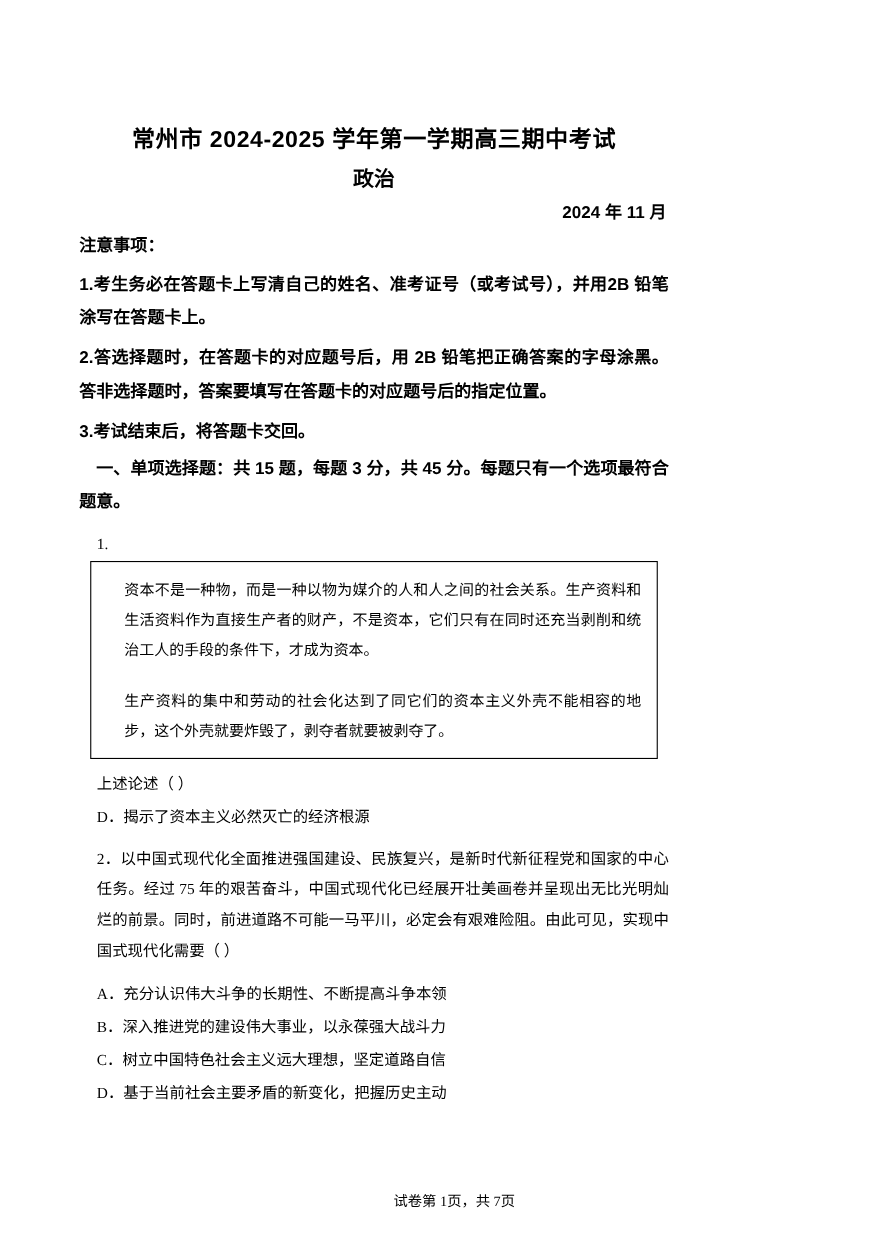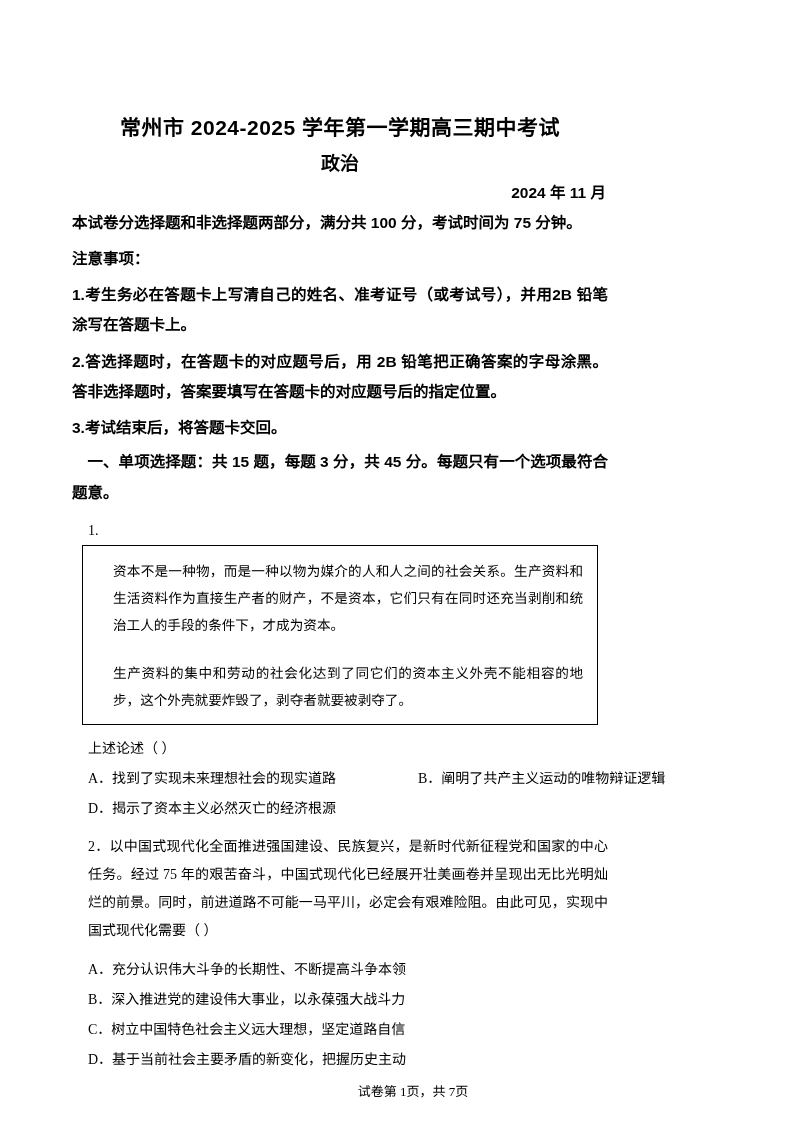--- a/index.html
+++ b/index.html
@@ -131,44 +131,39 @@
 </head>
 <body>
 
 <div class="page">
 
   <h1 class="doc-title">常州市 2024-2025 学年第一学期高三期中考试</h1>
   <h2 class="doc-subtitle">政治</h2>
 
   <p class="doc-date">2024 年 11 月</p>
 
-  <p class="para-bold">本试卷分选择题和非选择题两部分，满分共 100 分，考试时间为 75 分钟。</p>
 
   <p class="para-bold">注意事项：</p>
 
   <p class="para-bold">1.考生务必在答题卡上写清自己的姓名、准考证号（或考试号），并用2B 铅笔涂写在答题卡上。</p>
   <p class="para-bold">2.答选择题时，在答题卡的对应题号后，用 2B 铅笔把正确答案的字母涂黑。答非选择题时，答案要填写在答题卡的对应题号后的指定位置。</p>
   <p class="para-bold">3.考试结束后，将答题卡交回。</p>
 
   <p class="section-head">一、单项选择题：共 15 题，每题 3 分，共 45 分。每题只有一个选项最符合题意。</p>
 
   <p class="q-number">1.</p>
 
   <div class="quote-box">
     <p>资本不是一种物，而是一种以物为媒介的人和人之间的社会关系。生产资料和生活资料作为直接生产者的财产，不是资本，它们只有在同时还充当剥削和统治工人的手段的条件下，才成为资本。</p>
     <p>生产资料的集中和劳动的社会化达到了同它们的资本主义外壳不能相容的地步，这个外壳就要炸毁了，剥夺者就要被剥夺了。</p>
   </div>
 
   <p class="q-stem">上述论述（    ）</p>
 
   <div class="opt-row">
-    <span class="opt first">A．找到了实现未来理想社会的现实道路</span>
-    <span class="opt">B．阐明了共产主义运动的唯物辩证逻辑</span>
-  </div>
-  <div class="opt-row">
     <span class="opt">D．揭示了资本主义必然灭亡的经济根源</span>
   </div>
 
   <p class="q-stem long">2．以中国式现代化全面推进强国建设、民族复兴，是新时代新征程党和国家的中心任务。经过 75 年的艰苦奋斗，中国式现代化已经展开壮美画卷并呈现出无比光明灿烂的前景。同时，前进道路不可能一马平川，必定会有艰难险阻。由此可见，实现中国式现代化需要（    ）</p>
 
   <div class="opt-block">
     <p class="opt-single">A．充分认识伟大斗争的长期性、不断提高斗争本领</p>
     <p class="opt-single">B．深入推进党的建设伟大事业，以永葆强大战斗力</p>
     <p class="opt-single">C．树立中国特色社会主义远大理想，坚定道路自信</p>
     <p class="opt-single">D．基于当前社会主要矛盾的新变化，把握历史主动</p>

